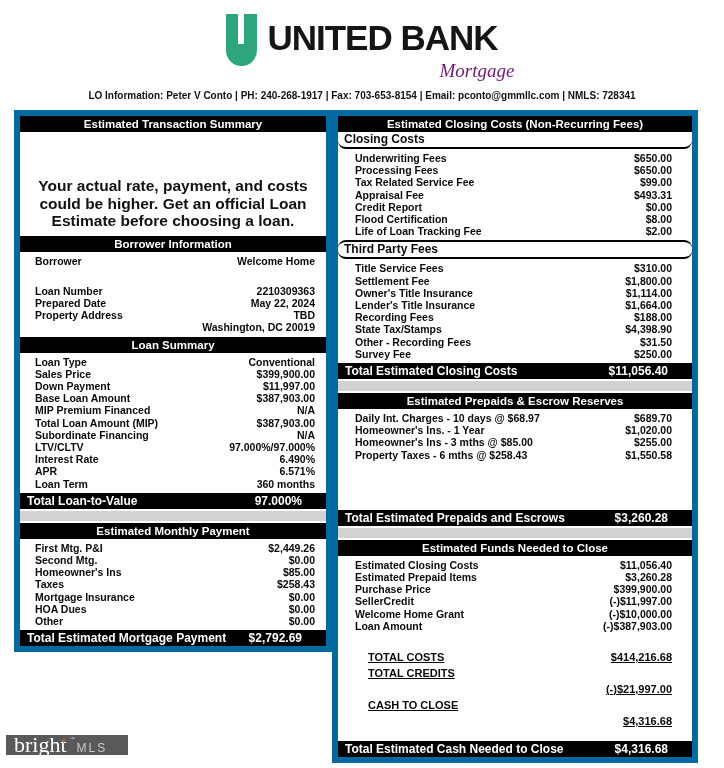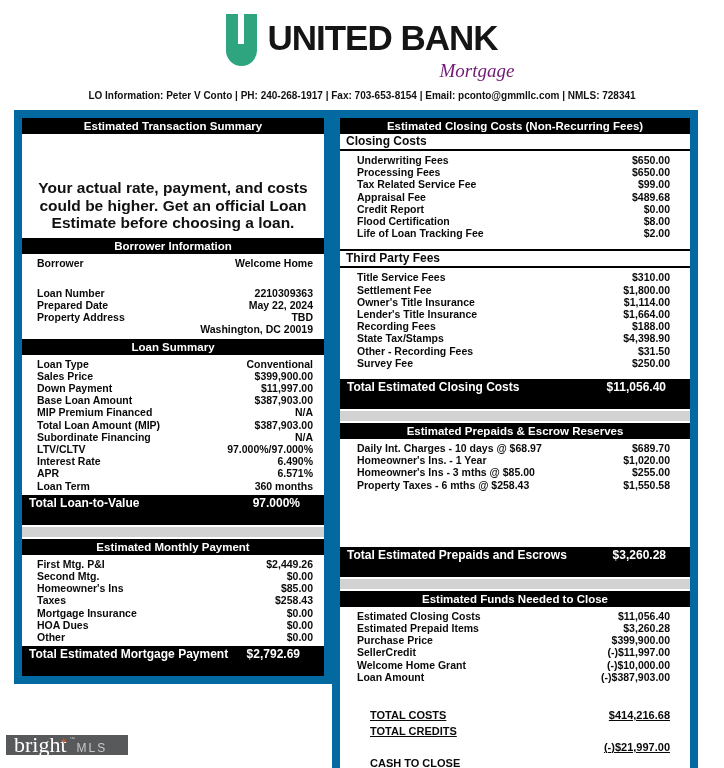--- a/index.html
+++ b/index.html
@@ -10,29 +10,29 @@
   
   .hdr{position:absolute;top:12px;left:0;width:724px;text-align:center;}
   .logo-row{display:flex;justify-content:center;align-items:flex-start;gap:10px;}
   .u-icon{position:relative;width:31px;height:52px;background:#2EA57E;border-radius:0 0 16px 16px;margin-top:2px;}
   .u-icon .notch{position:absolute;top:0;left:12px;width:6px;height:30px;background:#ffffff;}
   .bank-name{font-size:35px;font-weight:800;letter-spacing:-1px;color:#151515;line-height:52px;}
   .mortgage{font-family:"Liberation Serif",serif;font-style:italic;font-size:19px;color:#701a75;
     width:724px;text-align:center;margin-top:-6px;padding-left:230px;box-sizing:border-box;}
   .lo-line{margin-top:8px;font-size:10px;font-weight:700;color:#111;}
   
-  .box{position:absolute;border:8px solid #0369a1;background:#fff;box-sizing:border-box;}
+  .box{position:absolute;border:6px solid #0369a1;background:#fff;box-sizing:border-box;}
   .box-l{left:14px;top:110px;width:318px;}
   .box-r{left:332px;top:110px;width:366px;}
   .bar{background:#000;color:#fff;font-weight:700;font-size:11.5px;text-align:center;padding:2px 0;line-height:12px;}
-  .bar.total{display:flex;justify-content:space-between;text-align:left;padding:2px 24px 16px 7px;font-size:12px;}
+  .bar.total{display:flex;justify-content:space-between;text-align:left;padding:2px 24px 2px 7px;font-size:12px;}
   .warning{font-size:15.5px;font-weight:600;text-align:center;padding:4px 8px 6px;line-height:1.13;color:#111;margin-top:41px;}
-  .subhead{border-top:2px solid #000;border-bottom:2px solid #000;font-weight:700;font-size:12px;padding:1px 6px;line-height:13px;}
+  .subhead{border-top:2px solid #000;border-bottom:2px solid #000;font-weight:700;font-size:12px;padding:1px 6px;line-height:13px;border-radius:8px;}
   .rows{padding:3px 11px 3px 15px;}
-  .rows-r{padding:3px 20px 10px 17px;}
+  .rows-r{padding:3px 20px 3px 17px;}
   .row{display:flex;justify-content:space-between;font-size:10.5px;font-weight:700;line-height:12.2px;}
   .gap{height:10px;background:#D2D2D2;margin:2px 0;}
   .sp12{height:12px;} .sp46{height:46px;} .sp16{height:16px;} .sp10{height:10px;}
   .totals{padding:0 20px 0 17px;margin-left:13px;}
   .totals .row{font-size:11px;line-height:13px;margin-bottom:3px;}
   .totals .row span:not(:empty){text-decoration:underline;}
   
   .bright{position:absolute;left:6px;top:735px;width:122px;height:20px;background:#58595B;
     display:flex;align-items:center;padding-left:8px;box-sizing:border-box;}
   .bright .word{font-family:"Liberation Serif",serif;font-size:22px;color:#fff;position:relative;line-height:22px;}
@@ -187,21 +187,21 @@
       <div class="row">
         <span>Processing Fees</span>
         <span>$650.00</span>
       </div>
       <div class="row">
         <span>Tax Related Service Fee</span>
         <span>$99.00</span>
       </div>
       <div class="row">
         <span>Appraisal Fee</span>
-        <span>$489.68</span>
+        <span>$493.31</span>
       </div>
       <div class="row">
         <span>Credit Report</span>
         <span>$0.00</span>
       </div>
       <div class="row">
         <span>Flood Certification</span>
         <span>$8.00</span>
       </div>
       <div class="row">

